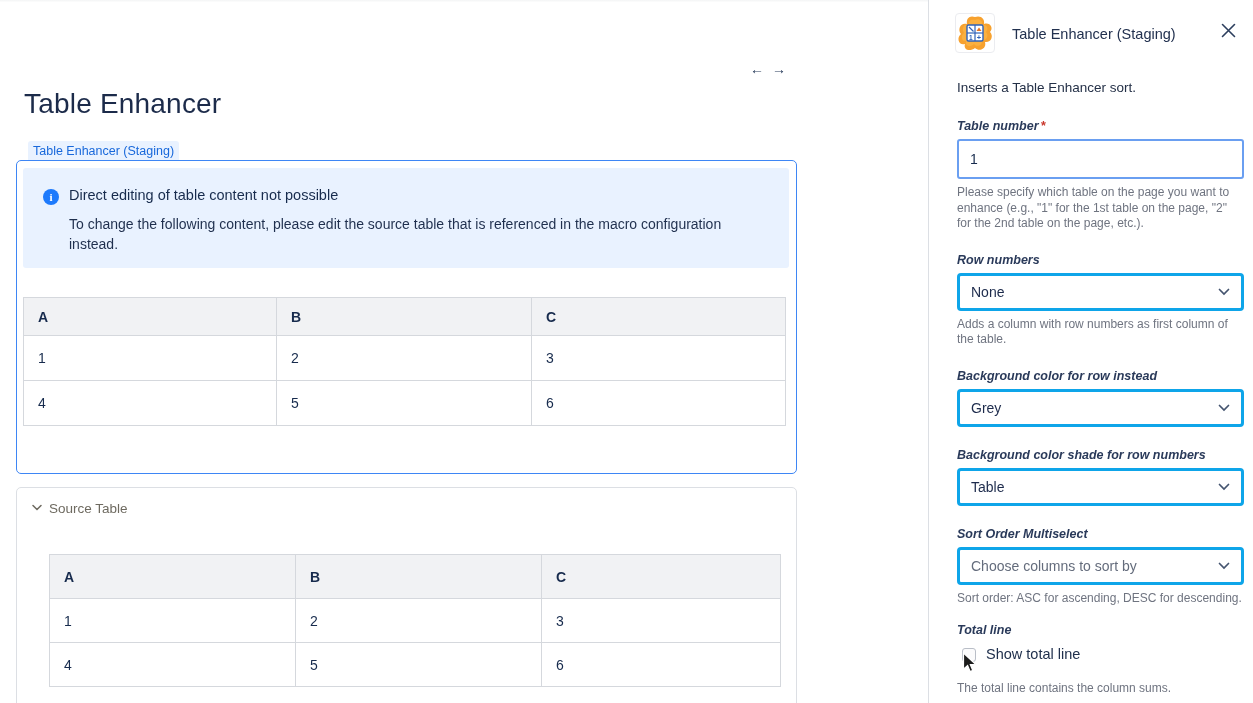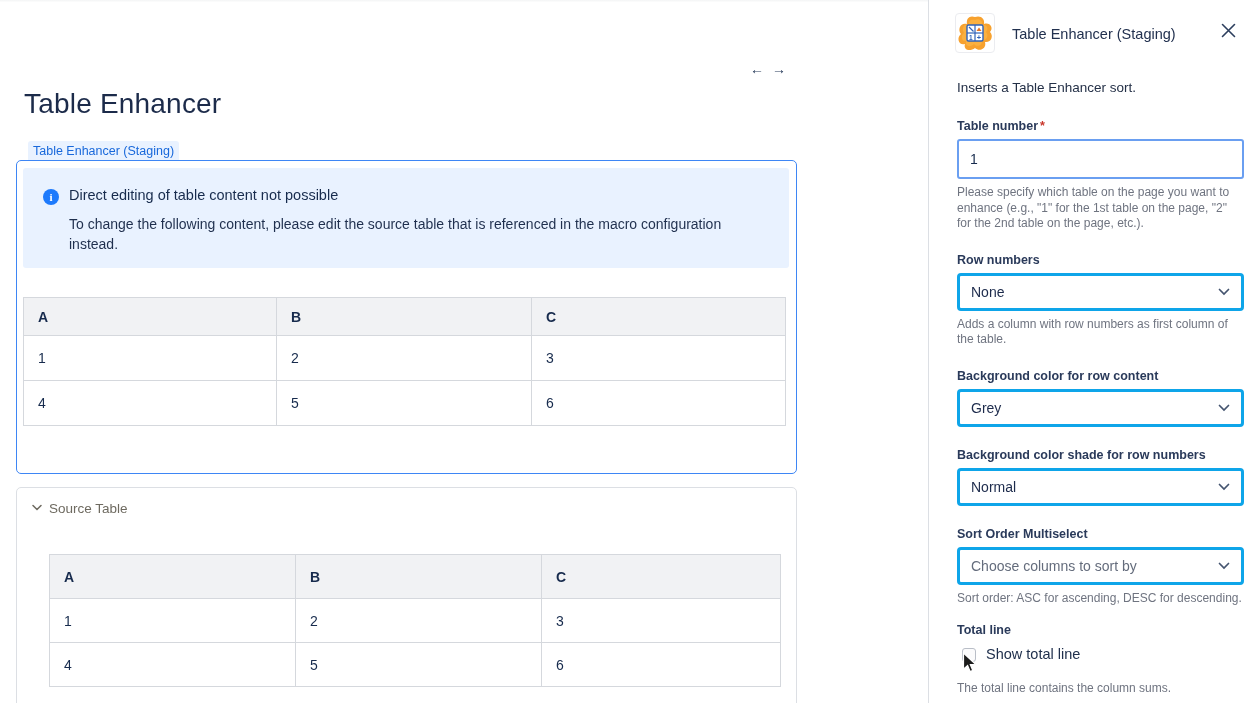--- a/index.html
+++ b/index.html
@@ -59,21 +59,21 @@
   .sidebar { position:absolute; left:929px; top:0; width:324px; height:703px;
     background:#fff; }
   .macro-icon { position:absolute; left:26px; top:13px; width:40px; height:40px;
     border:1px solid #EBECF0; border-radius:4px; background:#fff; }
   .sb-title { position:absolute; left:83px; top:26px; font-size:14.5px; color:#22314F; }
   .sb-close { position:absolute; left:288px; top:19px; width:22px; height:22px;
     cursor:pointer; display:flex; align-items:center; justify-content:center; }
   .sb-desc { position:absolute; left:28px; top:80px; font-size:13.5px; color:#243047; }
 
   .fields { position:absolute; left:28px; top:119px; width:287px; }
-  .f-label { font-size:12.5px; font-weight:700; color:#2A3A5A; margin-bottom:6px; }
+  .f-label { font-size:12.5px; font-weight:700; color:#2A3A5A; margin-bottom:6px;font-style:italic; }
   .f-label .req { color:#C9372C; margin-left:2px; }
   .f-help { font-size:12px; line-height:15.5px; color:#6F7480; margin-top:6px; }
   .f-input { width:287px; height:40px; border:2px solid #6A9FF1; border-radius:3px;
     padding:0 11px; font-size:14px; color:#172B4D; font-family:"Liberation Sans",sans-serif;
     outline:none; background:#fff; }
   .f-select { width:287px; height:38px; border:3px solid #0ea5e9; border-radius:4px;
     padding:0 11px; display:flex; align-items:center; justify-content:space-between;
     font-size:14px; color:#1D2B4C; background:#fff; cursor:pointer; }
   .f-select.placeholder { color:#646C7C; }
   .gap { margin-top:21px; }
@@ -190,31 +190,31 @@
 
       <div class="f-label gap">Row numbers</div>
       <div class="f-select">
         <span>None</span>
         <svg width="12" height="8" viewBox="0 0 12 8">
             <path d="M1.5 1.5 L6 6 L10.5 1.5" stroke="#44546F" stroke-width="1.7" fill="none" stroke-linecap="round"></path>
           </svg>
       </div>
       <div class="f-help">Adds a column with row numbers as first column of the table.</div>
 
-      <div class="f-label gap">Background color for row content</div>
+      <div class="f-label gap">Background color for row instead</div>
       <div class="f-select">
         <span>Grey</span>
         <svg width="12" height="8" viewBox="0 0 12 8">
             <path d="M1.5 1.5 L6 6 L10.5 1.5" stroke="#44546F" stroke-width="1.7" fill="none" stroke-linecap="round"></path>
           </svg>
       </div>
 
       <div class="f-label gap">Background color shade for row numbers</div>
       <div class="f-select">
-        <span>Normal</span>
+        <span>Table</span>
         <svg width="12" height="8" viewBox="0 0 12 8">
             <path d="M1.5 1.5 L6 6 L10.5 1.5" stroke="#44546F" stroke-width="1.7" fill="none" stroke-linecap="round"></path>
           </svg>
       </div>
 
       <div class="f-label gap">Sort Order Multiselect</div>
       <div class="f-select placeholder">
         <span>Choose columns to sort by</span>
         <svg width="12" height="8" viewBox="0 0 12 8">
             <path d="M1.5 1.5 L6 6 L10.5 1.5" stroke="#44546F" stroke-width="1.7" fill="none" stroke-linecap="round"></path>

